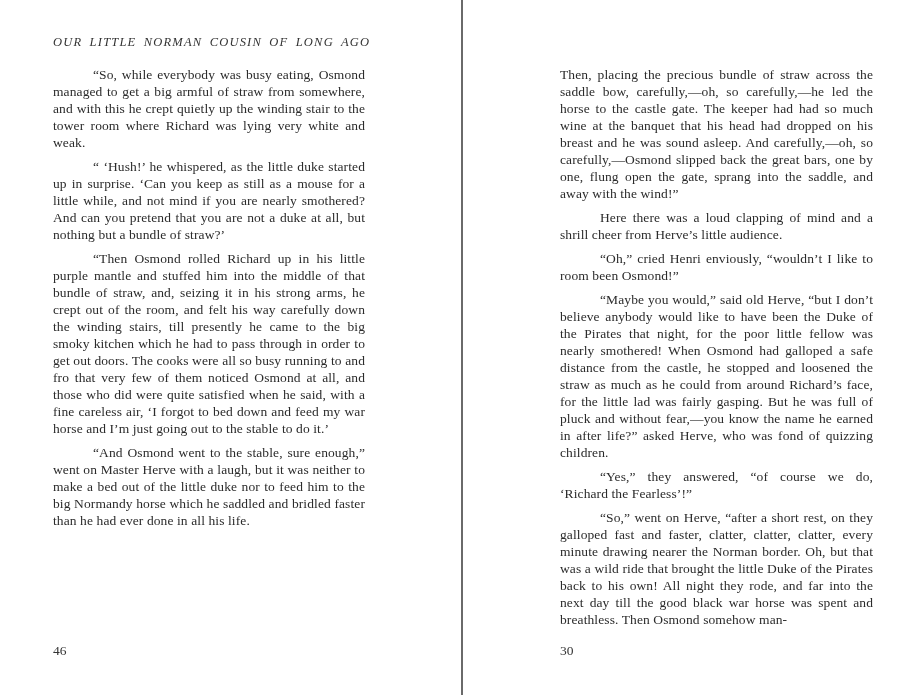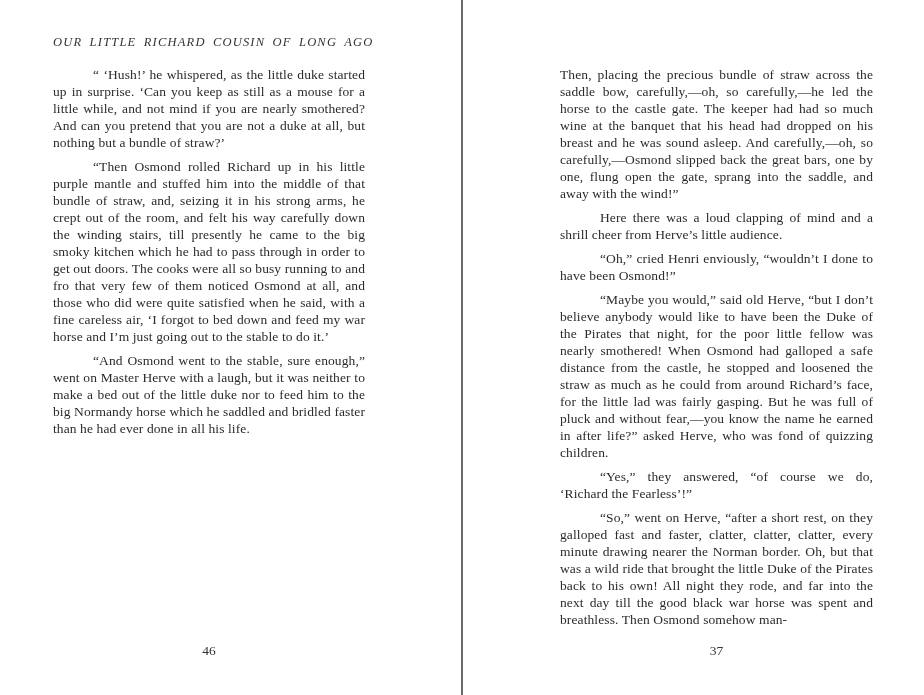--- a/index.html
+++ b/index.html
@@ -60,47 +60,47 @@
     margin: 0 0 7px 0;
     padding: 0;
   }
   .page-body p.indent {
     text-indent: 40px;
   }
   .page-number {
     position: absolute;
     top: 643px;
     left: 0; right: 0;
-    text-align: center;
     font-size: 13.5px;
     color: #333333;
   }
 </style>
 </head>
 <body style="background: rgb(255, 255, 255); color: rgb(43, 43, 43);">
 
 <div class="spread">
 
   <div class="page left">
-    <div class="running-head">OUR LITTLE RICHARD COUSIN OF LONG AGO</div>
+    <div class="running-head">OUR LITTLE NORMAN COUSIN OF LONG AGO</div>
     <div class="page-body">
+        <p class="indent"><span>“So, while everybody was busy eating, Osmond managed to get a big armful of straw from somewhere, and with this he crept quietly up the winding stair to the tower room where Richard was lying very white and weak.</span></p>
         <p class="indent"><span>“ ‘Hush!’ he whispered, as the little duke started up in surprise. ‘Can you keep as still as a mouse for a little while, and not mind if you are nearly smothered? And can you pretend that you are not a duke at all, but nothing but a bundle of straw?’</span></p>
         <p class="indent"><span>“Then Osmond rolled Richard up in his little purple mantle and stuffed him into the middle of that bundle of straw, and, seizing it in his strong arms, he crept out of the room, and felt his way carefully down the winding stairs, till presently he came to the big smoky kitchen which he had to pass through in order to get out doors. The cooks were all so busy running to and fro that very few of them noticed Osmond at all, and those who did were quite satisfied when he said, with a fine careless air, ‘I forgot to bed down and feed my war horse and I’m just going out to the stable to do it.’</span></p>
         <p class="indent"><span>“And Osmond went to the stable, sure enough,” went on Master Herve with a laugh, but it was neither to make a bed out of the little duke nor to feed him to the big Normandy horse which he saddled and bridled faster than he had ever done in all his life.</span></p>
       </div>
     <div class="page-number">46</div>
   </div>
 
   <div class="divider" style="background: rgb(106, 106, 106);"></div>
 
   <div class="page right">
     <div class="page-body">
         <p><span>Then, placing the precious bundle of straw across the saddle bow, carefully,—oh, so carefully,—he led the horse to the castle gate. The keeper had had so much wine at the banquet that his head had dropped on his breast and he was sound asleep. And carefully,—oh, so carefully,—Osmond slipped back the great bars, one by one, flung open the gate, sprang into the saddle, and away with the wind!”</span></p>
         <p class="indent"><span>Here there was a loud clapping of mind and a shrill cheer from Herve’s little audience.</span></p>
-        <p class="indent"><span>“Oh,” cried Henri enviously, “wouldn’t I done to have been Osmond!”</span></p>
+        <p class="indent"><span>“Oh,” cried Henri enviously, “wouldn’t I like to room been Osmond!”</span></p>
         <p class="indent"><span>“Maybe you would,” said old Herve, “but I don’t believe anybody would like to have been the Duke of the Pirates that night, for the poor little fellow was nearly smothered! When Osmond had galloped a safe distance from the castle, he stopped and loosened the straw as much as he could from around Richard’s face, for the little lad was fairly gasping. But he was full of pluck and without fear,—you know the name he earned in after life?” asked Herve, who was fond of quizzing children.</span></p>
         <p class="indent"><span>“Yes,” they answered, “of course we do, ‘Richard the Fearless’!”</span></p>
         <p class="indent"><span>“So,” went on Herve, “after a short rest, on they galloped fast and faster, clatter, clatter, clatter, every minute drawing nearer the Norman border. Oh, but that was a wild ride that brought the little Duke of the Pirates back to his own! All night they rode, and far into the next day till the good black war horse was spent and breathless. Then Osmond somehow man-</span></p>
       </div>
-    <div class="page-number">37</div>
+    <div class="page-number">30</div>
   </div>
 
 </div>
 
 </body></html>

